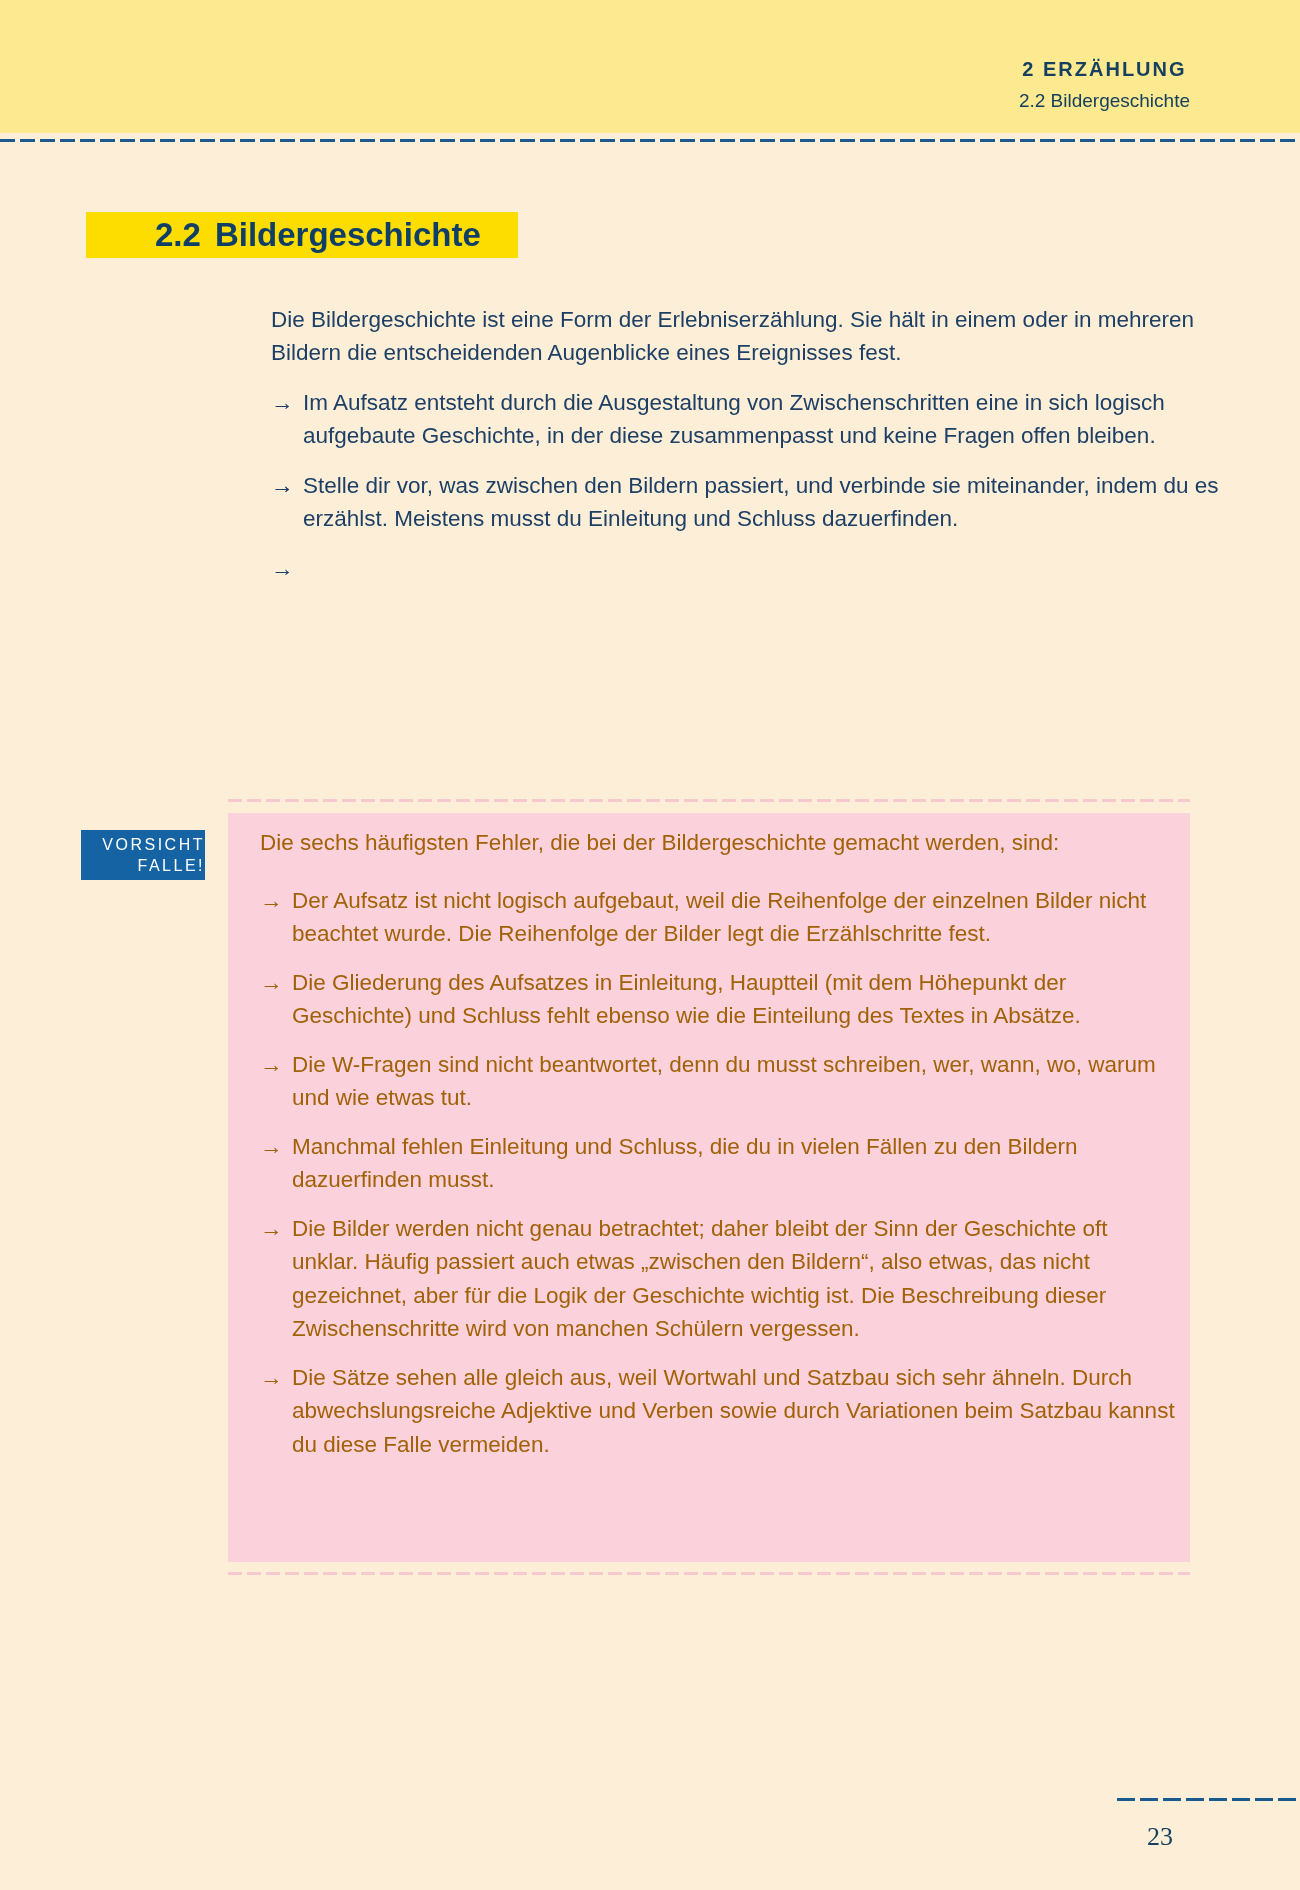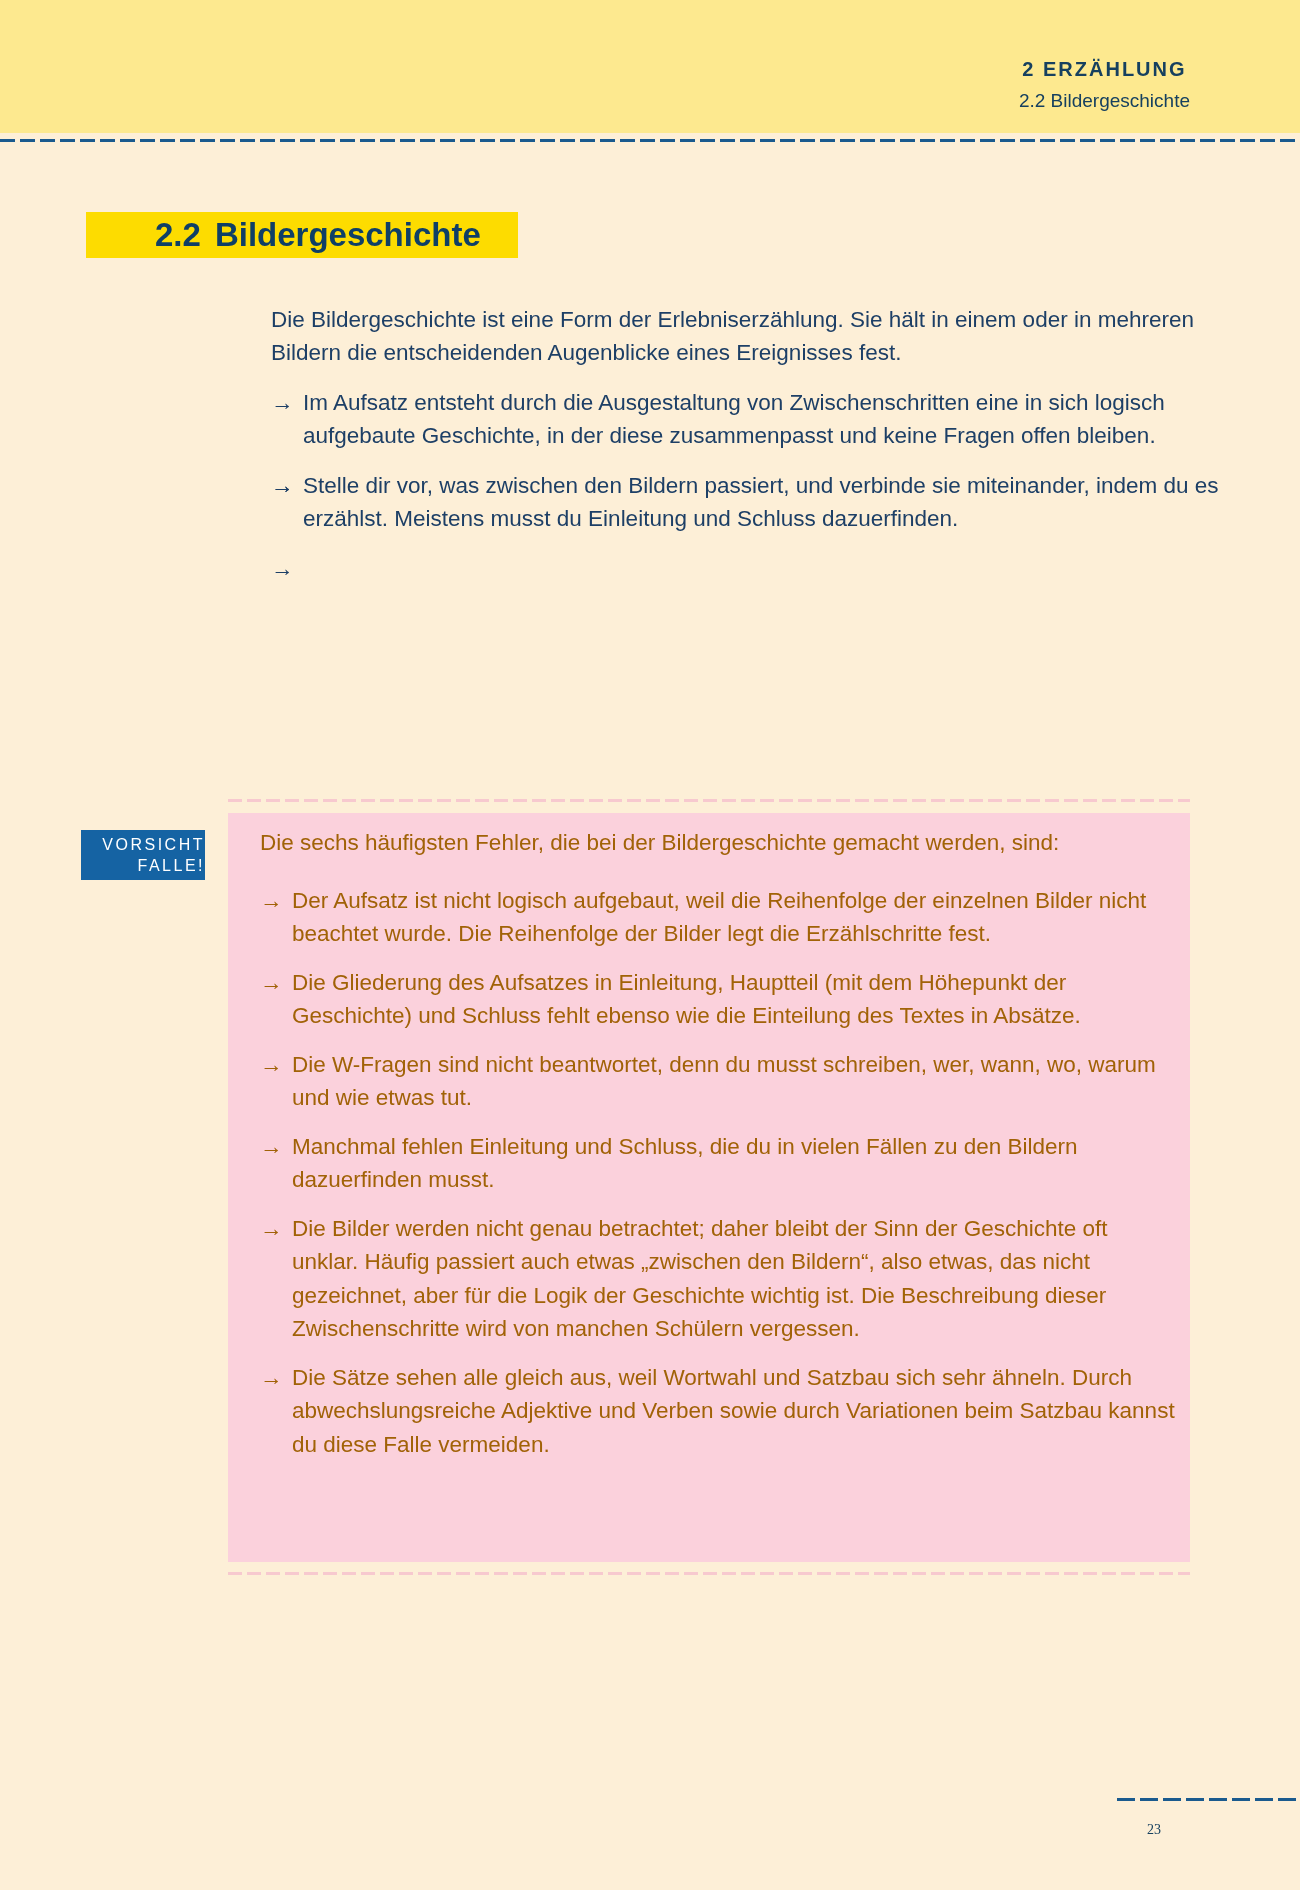--- a/index.html
+++ b/index.html
@@ -16,21 +16,21 @@
   .para{margin:0 0 17px 0;}
   .bullet{position:relative;padding-left:32px;margin:0 0 17px 0;}
   .bullet .arrow{position:absolute;left:0;top:0;}
   .pink-dash{position:absolute;left:228px;width:962px;height:3px;background:repeating-linear-gradient(90deg,#f7c9cf 0 14px,transparent 14px 19px);}
   .pink-box{position:absolute;left:228px;top:813px;width:962px;height:749px;background:#fbd1dc;}
   .badge{position:absolute;left:81px;top:830px;width:124px;height:50px;background:#1563a3;color:#fff;font-size:16px;letter-spacing:2.5px;line-height:21px;text-align:right;box-sizing:border-box;padding:4px 0 0 8px;}
   .pink-content{position:absolute;left:260px;top:826px;width:920px;font-size:22.5px;line-height:33.5px;color:#a16207;}
   .pink-content .para{margin-bottom:15px;}
   .pink-content .bullet{margin-bottom:15px;}
   .footer-dash{position:absolute;left:1117px;top:1798px;width:183px;height:3px;background:repeating-linear-gradient(90deg,#1a5a8e 0 18px,transparent 18px 23px);}
-  .page-num{position:absolute;left:1147px;top:1822px;font-size:14px;font-family:"Liberation Serif","DejaVu Serif",serif;color:#16405f;}
+  .page-num{position:absolute;left:1147px;top:1822px;font-size:26px;font-family:"Liberation Serif","DejaVu Serif",serif;color:#16405f;}
 </style>
 </head>
 <body>
 
 <div class="header-band"></div>
 <div class="header-dash"></div>
 <div class="running-head">
   <div class="rh-chapter">2 ERZÄHLUNG</div>
   <div class="rh-section">2.2  Bildergeschichte</div>
 </div>

